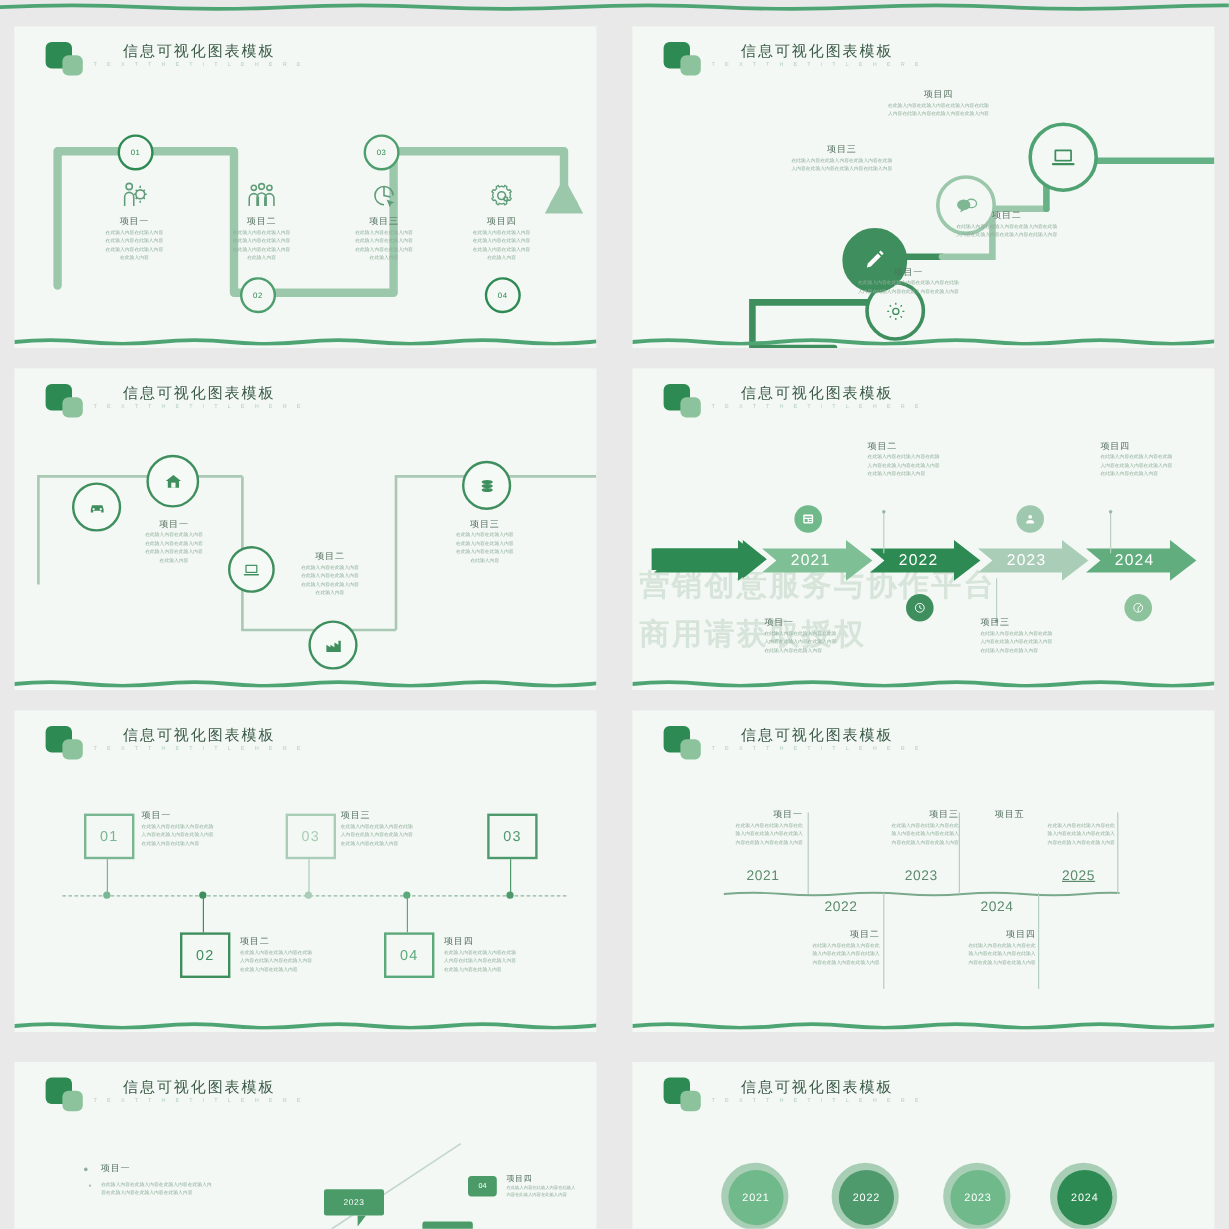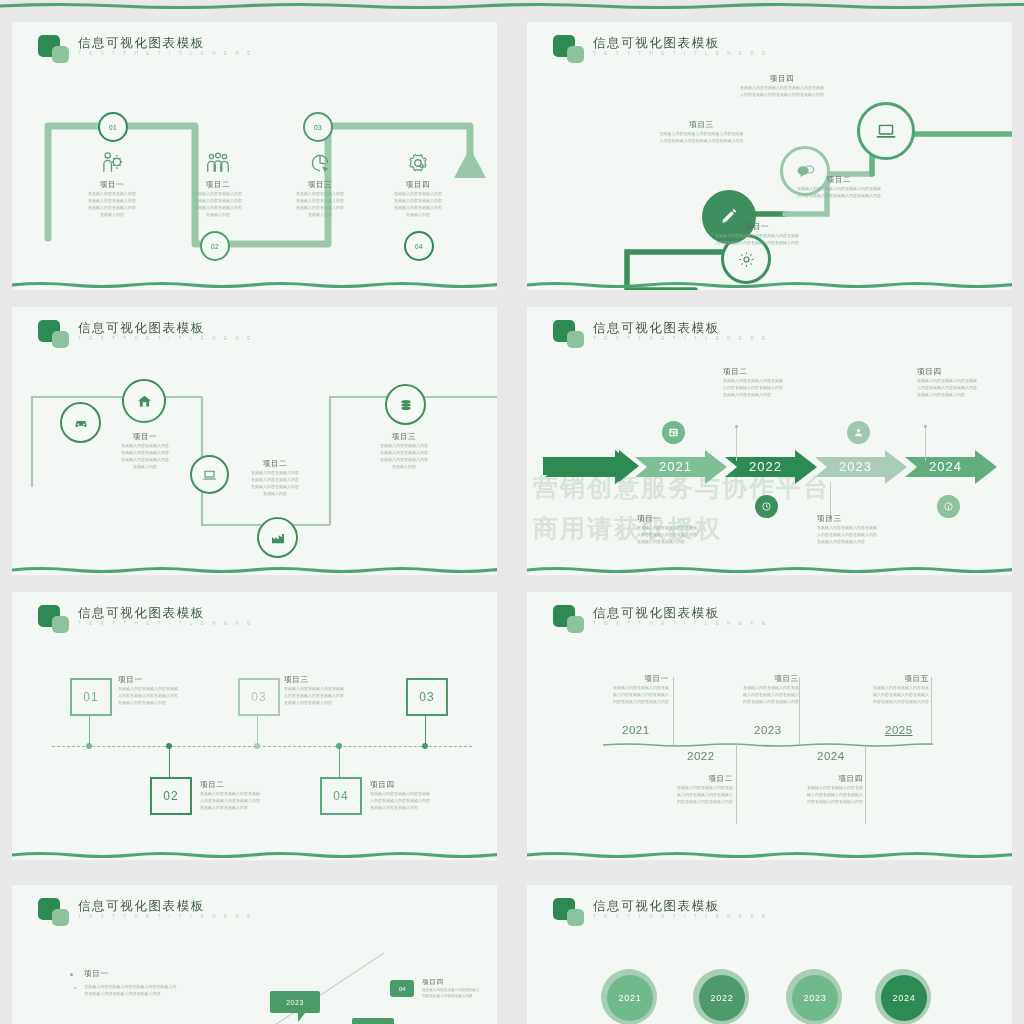--- a/index.html
+++ b/index.html
@@ -8,21 +8,21 @@
   .slide{position:absolute;background:#f3f8f4;overflow:hidden;}
   .wave{position:absolute;left:0;right:0;height:7px;}
   .wave svg{display:block;width:100%;height:7px;}
 
   
   .hdr{position:absolute;left:26px;top:13px;display:flex;align-items:flex-start;}
   .hdr .mark{position:relative;width:33px;height:30px;flex:0 0 auto;margin-right:7px;}
   .hdr .mark .sq1{position:absolute;left:0;top:0;width:22px;height:22px;background:#2d8a53;border-radius:5px;}
   .hdr .mark .sq2{position:absolute;left:14px;top:11px;width:17px;height:17px;background:#8cc39c;border-radius:5px;}
   .hdr .txt{padding-top:1px;}
-  .hdr .t1{font-size:12.5px;letter-spacing:1.6px;color:#3a5a46;line-height:14px;white-space:nowrap;}
+  .hdr .t1{font-size:12.5px;letter-spacing:1.6px;color:#3a5a46;line-height:14px;white-space:nowrap;text-align:center;}
   .hdr .t2{font-size:4.6px;letter-spacing:3.6px;color:#b4cfbd;line-height:8px;white-space:nowrap;}
 
   
   .ttl{font-size:7.6px;color:#55705f;letter-spacing:.6px;white-space:nowrap;}
   .bdy{font-size:4px;color:#8fae9b;line-height:7px;}
   .ctr{text-align:center;}
   .s1 .col{position:absolute;width:108px;text-align:center;}
   .s1 .ico{height:34px;display:flex;align-items:center;justify-content:center;}
   .s1 .num{position:absolute;width:26px;height:26px;border-radius:50%;background:#f3f8f4;display:flex;align-items:center;justify-content:center;font-size:6.5px;color:#2d8a53;letter-spacing:.5px;}
   .s1 .num.dk{border:2.4px solid #2d8a53;}
@@ -549,21 +549,21 @@
     </div>
     <div style="position:absolute;left:172px;top:82px;width:100px;text-align:right;">
       <div class="ttl" style="text-align:right;">项目三</div>
       <div class="bdy" style="text-align:right;">
           <div>在此输入内容在此输入内容在此</div>
           <div>输入内容在此输入内容在此输入</div>
           <div>内容在此输入内容在此输入内容</div>
         </div>
     </div>
     <div style="position:absolute;left:302px;top:82px;width:100px;text-align:right;">
-      <div class="ttl" style="text-align:right;">项目五</div>
+      <div class="ttl" style="text-align:left;">项目五</div>
       <div class="bdy" style="text-align:right;">
           <div>在此输入内容在此输入内容在此</div>
           <div>输入内容在此输入内容在此输入</div>
           <div>内容在此输入内容在此输入内容</div>
         </div>
     </div>
 
     <div style="position:absolute;left:106px;top:182px;width:100px;text-align:right;">
       <div class="ttl" style="text-align:right;">项目二</div>
       <div class="bdy" style="text-align:right;">

